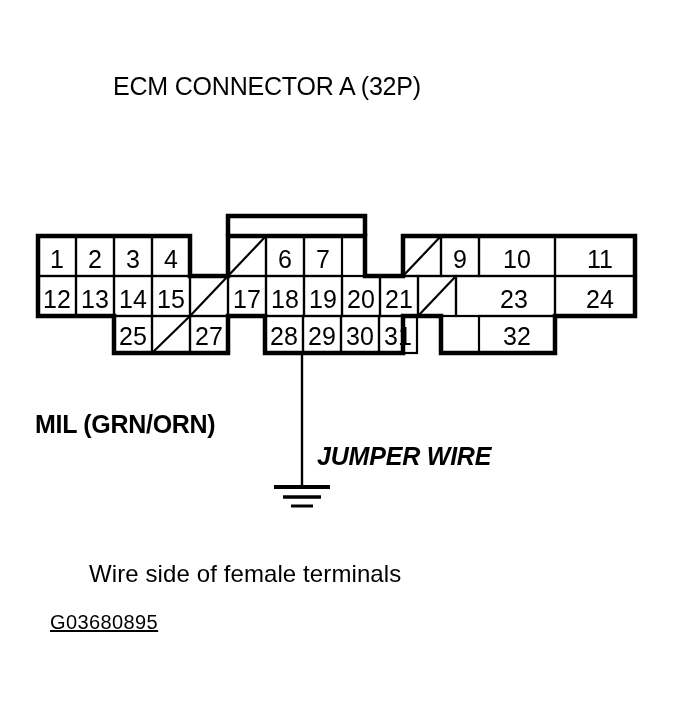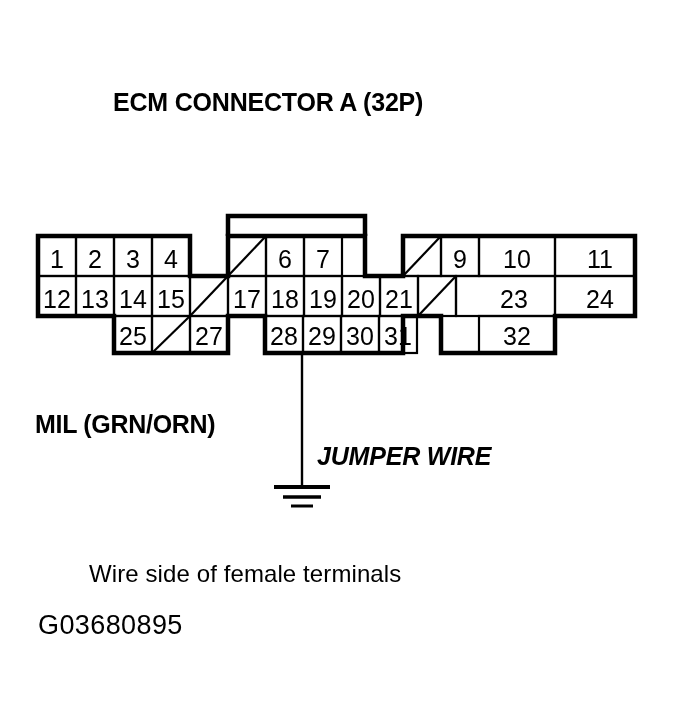--- a/index.html
+++ b/index.html
@@ -27,23 +27,23 @@
   .txt {
     position: absolute;
     white-space: pre;
     color: #000;
     line-height: 1;
   }
 
   
   #title {
     left: 113px;
-    top: 90px;
-    font-size: 25px;
-    font-weight: bold;
+    top: 74px;
+    font-size: 25px;
+    font-weight: normal;
     letter-spacing: -0.2px;
     font-stretch: condensed;
   }
 
   
   #mil-label {
     left: 35px;
     top: 372px;
     font-size: 25px;
     font-weight: bold;
@@ -65,25 +65,26 @@
   #caption {
     left: 89px;
     top: 562px;
     font-size: 24px;
     font-weight: normal;
     letter-spacing: 0.1px;
   }
 
   
   #figure-id {
-    left: 38px;
+    left: 50px;
     top: 612px;
-    font-size: 27px;
+    font-size: 20px;
     font-weight: normal;
     letter-spacing: 0.4px;
+    text-decoration: underline;
   }
 
   svg { display: block; }
   svg text {
     font-family: "Liberation Sans", sans-serif;
     font-size: 25px;
     fill: #000;
     text-anchor: middle;
     dominant-baseline: alphabetic;
   }

